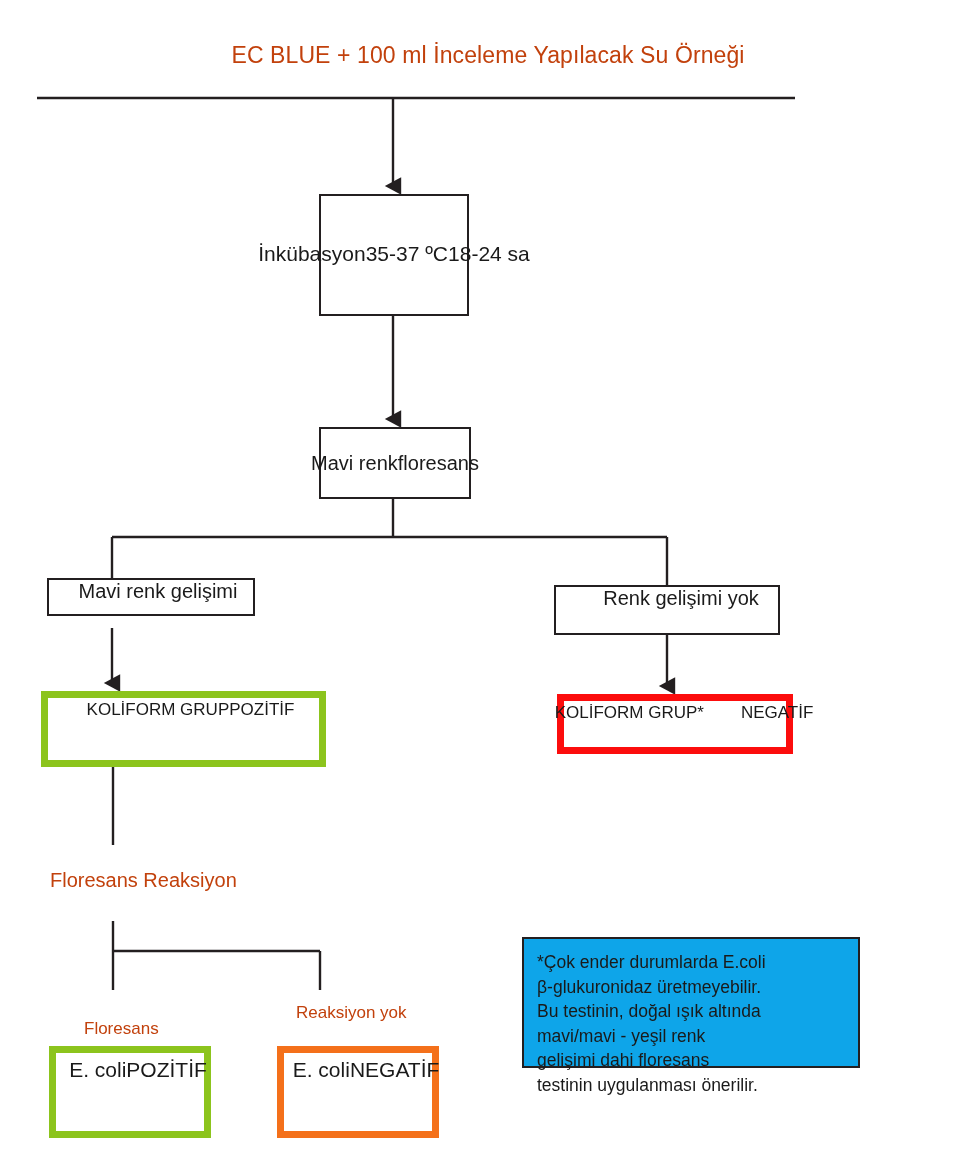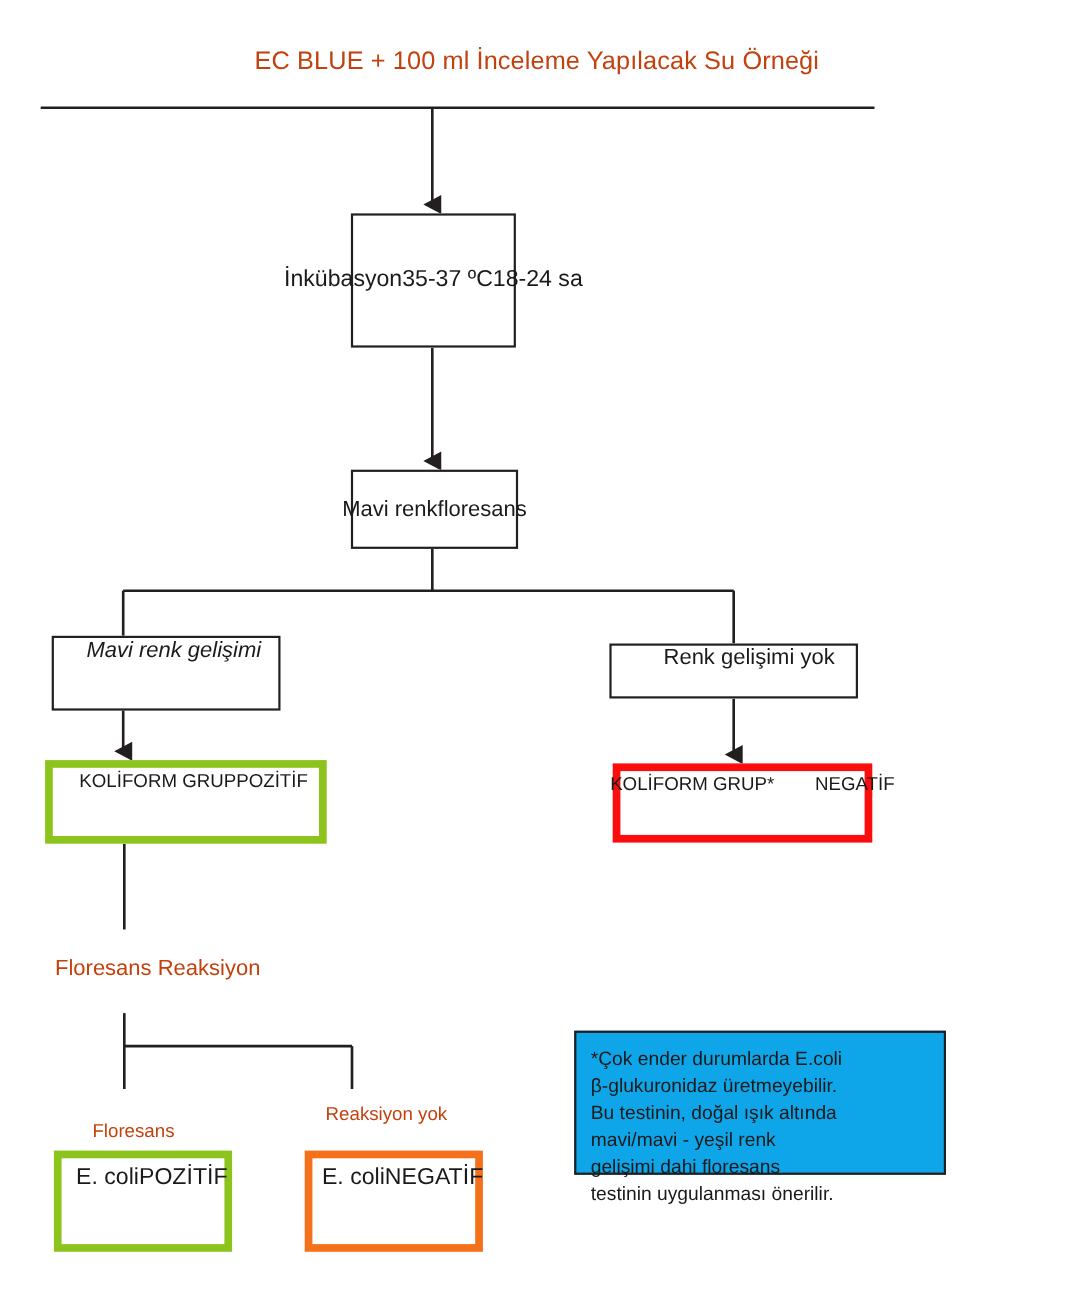--- a/index.html
+++ b/index.html
@@ -88,50 +88,49 @@
     font-size: 20px;
     line-height: 27px;
     justify-content: center;
   }
 
   
   #blue-developed {
     left: 47px;
     top: 578px;
     width: 208px;
-    height: 68px;
+    height: 38px;
     font-size: 20px;
     padding-left: 14px;
-    font-style: italic;
   }
   #no-colour {
     left: 554px;
     top: 585px;
     width: 226px;
     height: 50px;
     font-size: 20px;
     padding-left: 28px;
   }
 
   
   #coliform-positive {
     left: 41px;
     top: 691px;
-    width: 256px;
+    width: 285px;
     height: 76px;
     border-color: #8cc41d;
     font-size: 17px;
     line-height: 23px;
     padding-left: 14px;
   }
   #coliform-negative {
     left: 557px;
     top: 694px;
     width: 236px;
-    height: 72px;
+    height: 60px;
     border-color: #fc0d0d;
     font-size: 17px;
     line-height: 23px;
     padding-left: 18px;
     gap: 37px;
   }
   #ecoli-positive {
     left: 49px;
     top: 1046px;
     width: 162px;

